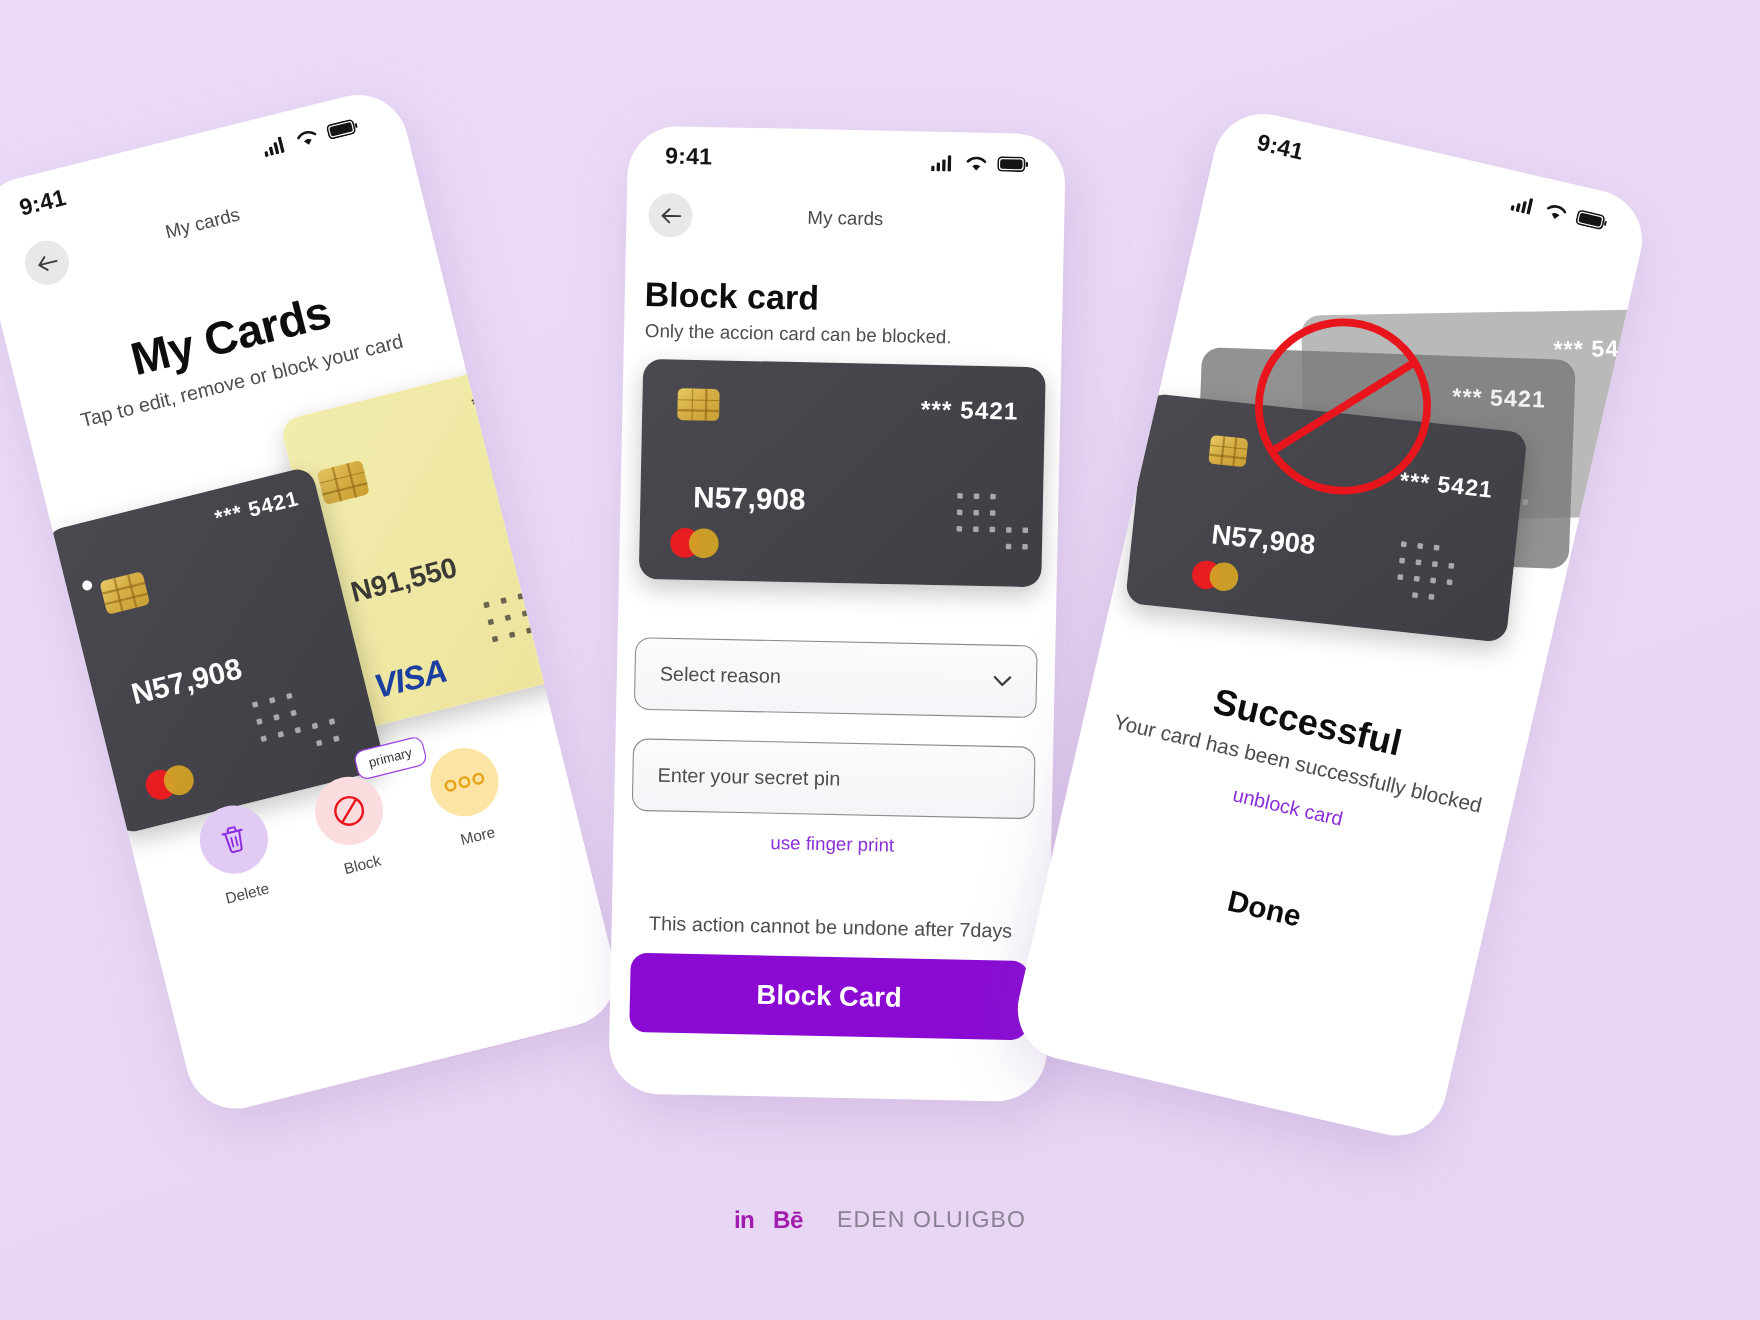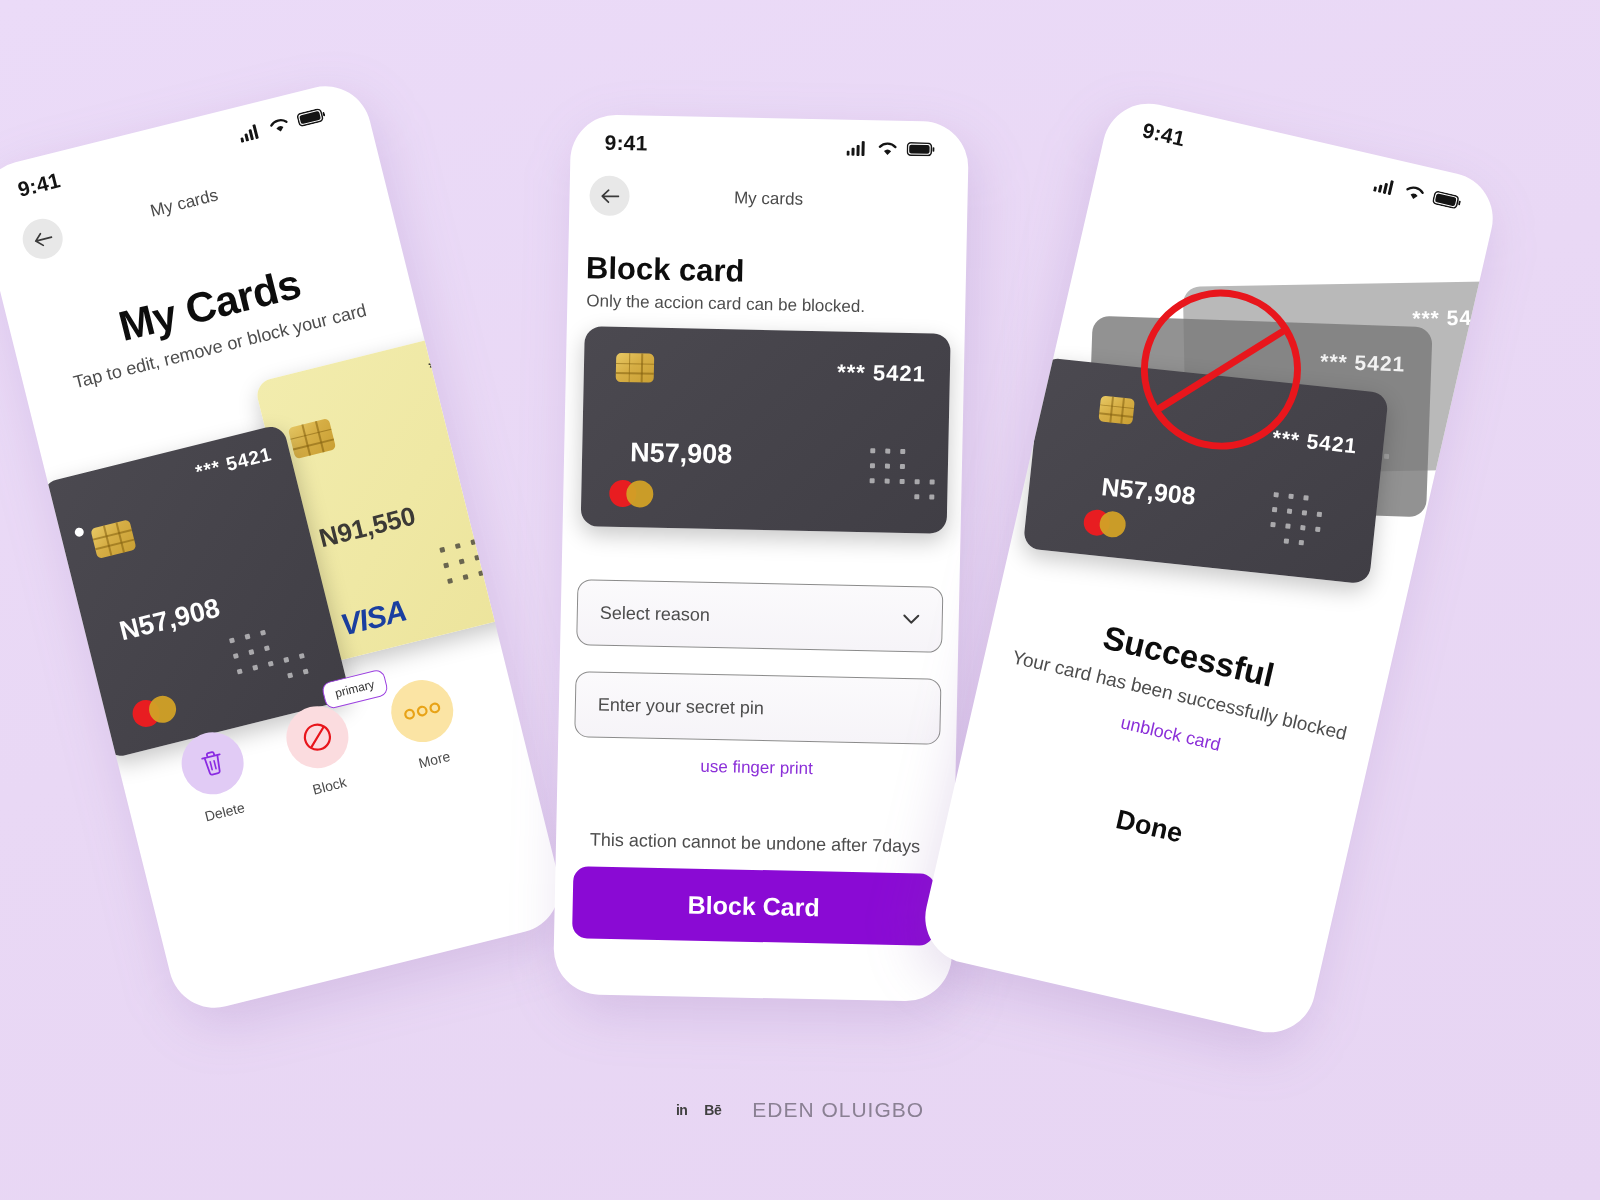--- a/index.html
+++ b/index.html
@@ -268,21 +268,21 @@
     cursor: pointer;
   }
 
   
   .footer {
     position: absolute; left: 0; right: 0; bottom: 78px;
     display: flex; align-items: center; justify-content: center;
     gap: 17px;
   }
   .soc {
-    font-size: 14px; font-weight: bold; color: #404040;
+    font-size: 22px; font-weight: bold; color: #a21caf;
     cursor: pointer; letter-spacing: -.5px;
   }
   .credit {
     font-size: 21px; color: #8a8093; letter-spacing: 1px;
     margin-left: 14px;
   }
 </style>
 </head>
 <body>
 

